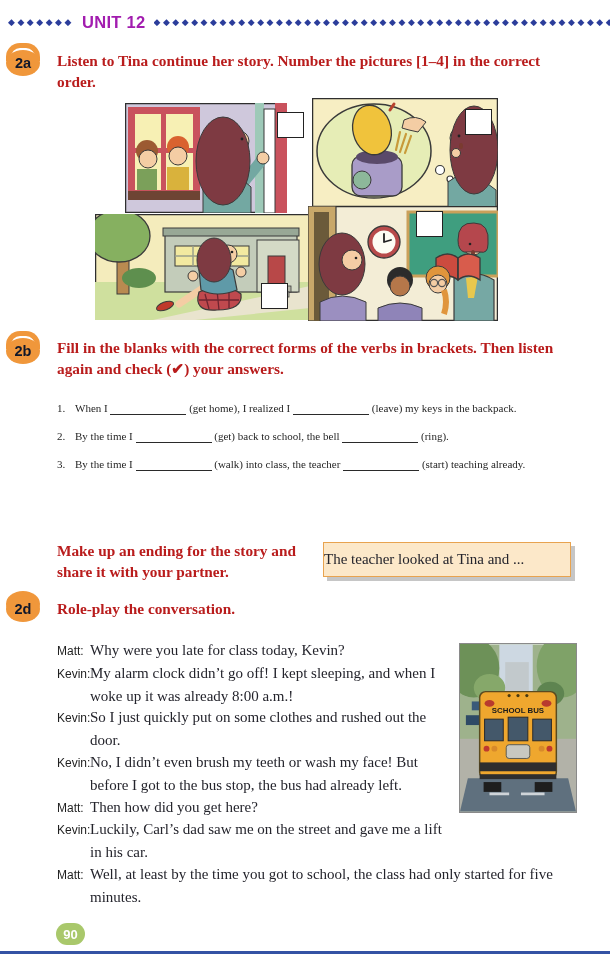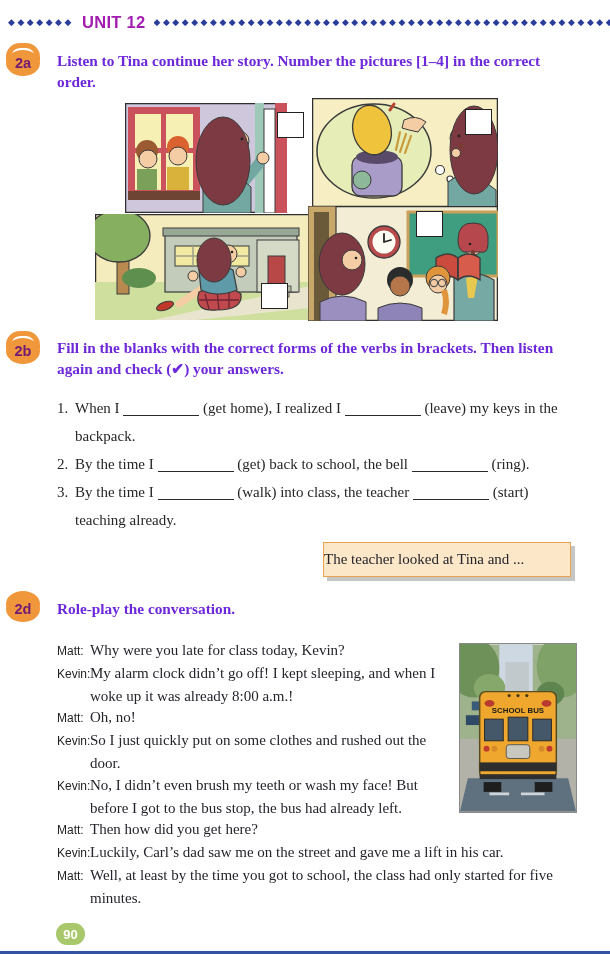--- a/index.html
+++ b/index.html
@@ -7,34 +7,34 @@
         font-family:"Liberation Serif",serif;color:#262626;overflow:hidden;}
 
   
   .header{position:absolute;left:8px;top:12px;right:0;height:20px;display:flex;align-items:center;gap:8px;overflow:hidden;}
   .dots{color:#2b3d9b;font-family:"DejaVu Sans",sans-serif;font-size:9px;letter-spacing:2.5px;white-space:nowrap;line-height:20px;}
   .dots-right{flex:1;overflow:hidden;}
   .unit-title{color:#a21caf;font-family:"Liberation Sans",sans-serif;font-weight:bold;font-size:16.5px;white-space:nowrap;letter-spacing:.3px;}
 
   
   .badge{position:absolute;width:34px;height:26px;background:#f0973b;border-radius:50%;
-         display:flex;align-items:center;justify-content:center;color:#701a75;
+         display:flex;align-items:center;justify-content:center;color:#0f172a;
          font-family:"Liberation Sans",sans-serif;font-weight:bold;font-size:14.5px;}
   .badge.audio::before{content:"";position:absolute;top:-7px;left:0px;width:24px;height:13px;
          border:5px solid #f0973b;border-bottom:none;border-radius:14px 14px 0 0;}
 
-  .head{position:absolute;font-weight:bold;font-size:15.3px;line-height:20.5px;color:#6d28d9;}
+  .head{position:absolute;font-weight:bold;font-size:15.3px;line-height:20.5px;color:#b91c1c;}
 
   
   .collage{position:absolute;left:0;top:96px;width:610px;height:232px;}
   .panel{position:absolute;}
   .answer-box{position:absolute;width:25px;height:24px;background:#fff;border:1.6px solid #222;}
 
   
-  .fb-list{position:absolute;left:57px;top:394px;width:512px;font-size:15px;line-height:28px;}
+  .fb-list{position:absolute;left:57px;top:394px;width:512px;font-size:11px;line-height:28px;}
   .fb-item{padding-left:18px;text-indent:-18px;}
   .fb-num{display:inline-block;width:18px;text-indent:0;}
   .blank{display:inline-block;width:76px;height:12px;border-bottom:1.3px solid #2a2a2a;vertical-align:-3px;}
 
   
   .callout{position:absolute;left:323px;top:542px;width:246px;height:33px;background:#fce8c9;
            border:1.5px solid #e8a34f;box-shadow:4px 4px 0 #c6c6c6;display:flex;align-items:center;
            font-size:15px;color:#24242c;}
 
   
@@ -182,20 +182,21 @@
   <div class="head" style="left:57px;top:338px;width:505px;">Fill in the blanks with the correct forms of the verbs in brackets. Then listen again and check (✔) your answers.</div>
   <div class="fb-list">
       <div class="fb-item"><span class="fb-num">1.</span><span>When I </span><span class="blank"></span><span> (get home), I realized I </span><span class="blank"></span><span> (leave) my keys in the backpack.</span></div>
       <div class="fb-item"><span class="fb-num">2.</span><span>By the time I </span><span class="blank"></span><span> (get) back to school, the bell </span><span class="blank"></span><span> (ring).</span></div>
       <div class="fb-item"><span class="fb-num">3.</span><span>By the time I </span><span class="blank"></span><span> (walk) into class, the teacher </span><span class="blank"></span><span> (start) teaching already.</span></div>
     </div>
 
   <div class="badge" style="left:6px;top:563px;margin-top:28px;">
     <span>2c</span>
   </div>
+  <div class="head" style="left:57px;top:541px;width:258px;">Make up an ending for the story and share it with your partner.</div>
   <div class="callout">
     <span>The teacher looked at Tina and ...</span>
   </div>
 
   <div class="badge" style="left:6px;top:596px;">
     <span>2d</span>
   </div>
   <div class="head" style="left:57px;top:599px;width:300px;">Role-play the conversation.</div>
 
   <div class="dialogue">
@@ -229,21 +230,20 @@
       <rect x="47" y="102" width="24" height="14" rx="3" fill="#c8c8c0" stroke="#5a5a52" stroke-width="1"></rect>
       <rect x="20" y="120" width="78" height="9" fill="#2e2e2e"></rect>
       <rect x="20" y="132" width="78" height="5" fill="#2e2e2e"></rect>
       <rect x="24" y="140" width="18" height="10" fill="#1e1e1e"></rect>
       <rect x="76" y="140" width="18" height="10" fill="#1e1e1e"></rect>
       <path d="M30 152 L50 152 M62 152 L86 152" stroke="#cfd4d8" stroke-width="3"></path>
     </svg>
 
   <div class="dlg-line"><span class="speaker">Matt:</span><span>Why were you late for class today, Kevin?</span></div>
       <div class="dlg-line"><span class="speaker">Kevin:</span><span>My alarm clock didn’t go off! I kept sleeping, and when I woke up it was already 8:00 a.m.!</span></div>
-      <div class="dlg-line"><span class="speaker">Matt:</span><span>Oh, no!</span></div>
       <div class="dlg-line"><span class="speaker">Kevin:</span><span>So I just quickly put on some clothes and rushed out the door.</span></div>
       <div class="dlg-line"><span class="speaker">Kevin:</span><span>No, I didn’t even brush my teeth or wash my face! But before I got to the bus stop, the bus had already left.</span></div>
       <div class="dlg-line"><span class="speaker">Matt:</span><span>Then how did you get here?</span></div>
       <div class="dlg-line"><span class="speaker">Kevin:</span><span>Luckily, Carl’s dad saw me on the street and gave me a lift in his car.</span></div>
       <div class="dlg-line"><span class="speaker">Matt:</span><span>Well, at least by the time you got to school, the class had only started for five minutes.</span></div>
     </div>
 
   <div class="page-badge">
     <span>90</span>
   </div>

